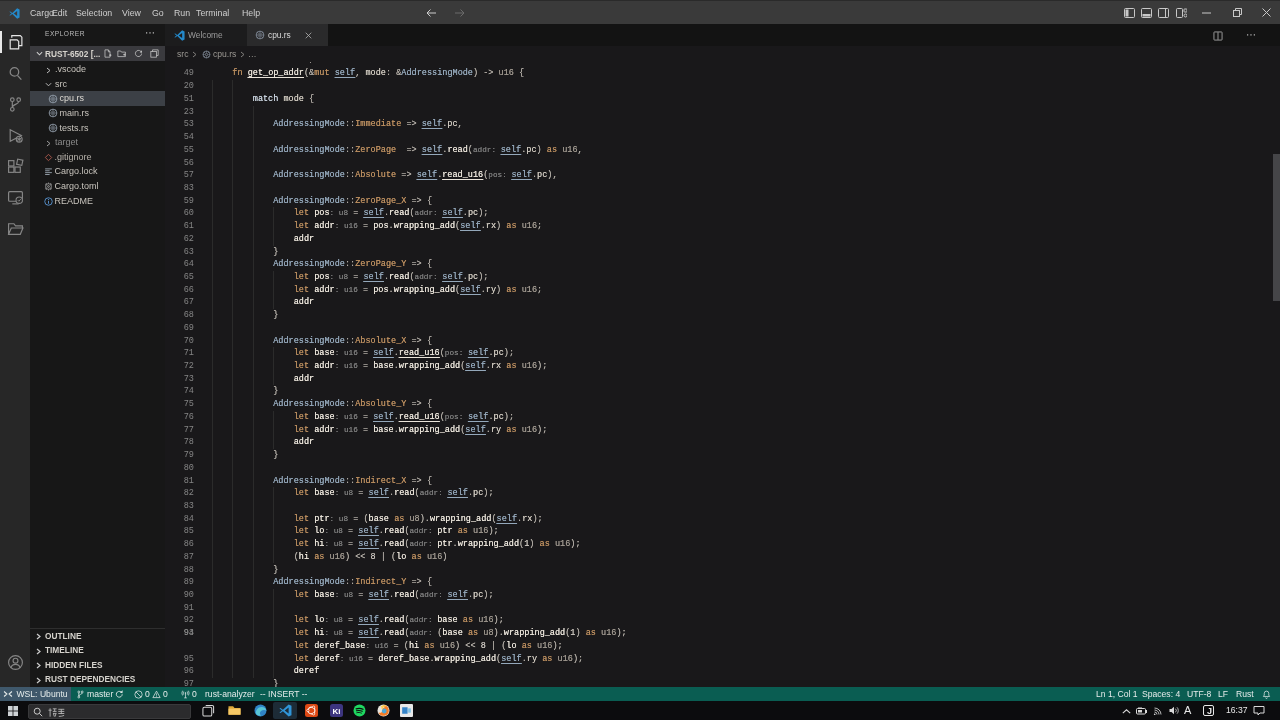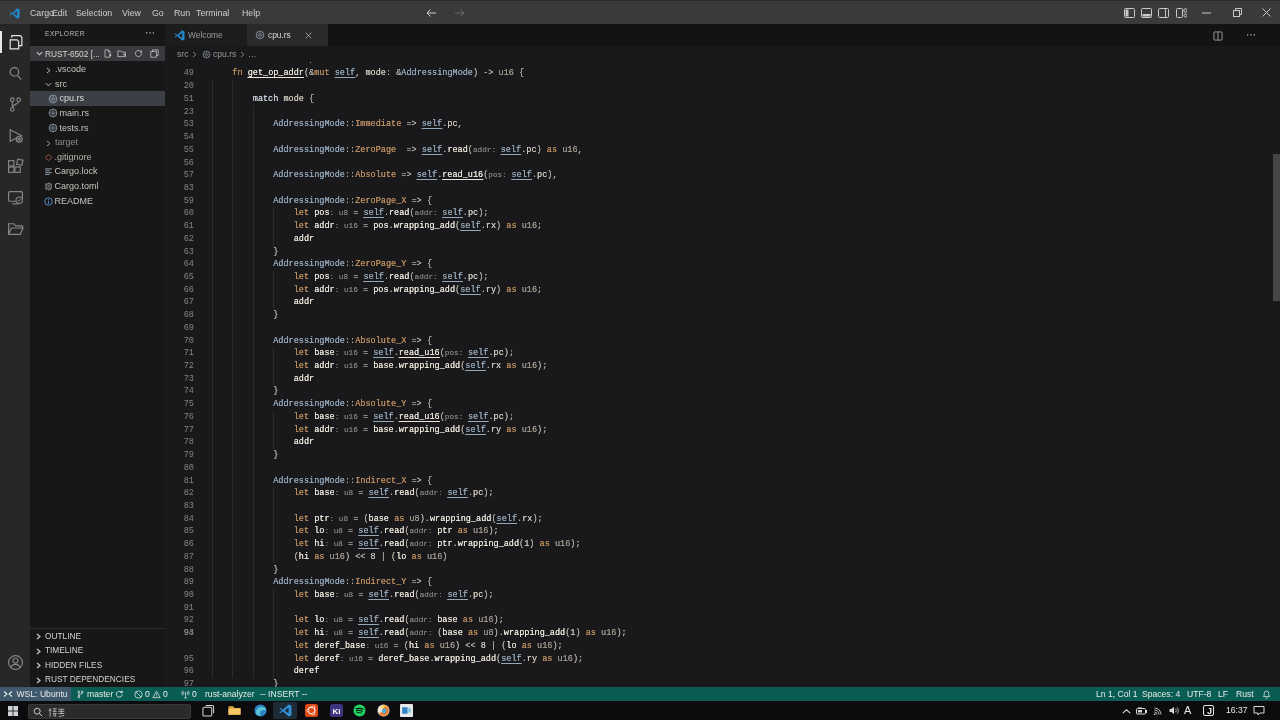--- a/index.html
+++ b/index.html
@@ -7,21 +7,21 @@
 .abs{position:absolute;}
 
 #titlebar{position:absolute;left:0;top:0;width:1280px;height:24px;background:#3a3a3a;border-top:1px solid #2a2a2a;}
 #titlebar .menu{position:absolute;top:0;height:24px;line-height:24px;color:#cfcfcf;font-size:8.8px;}
 #cmdbox{position:absolute;left:476px;top:4px;width:384px;height:16px;background:#474747;border:1px solid #5f5f5f;border-radius:4px;color:#c6c6c6;font-size:10.3px;line-height:14.5px;text-align:center;}
 
 #actbar{position:absolute;left:0;top:24px;width:30px;height:663px;background:#272727;}
 
 #sidebar{position:absolute;left:30px;top:24px;width:135px;height:663px;background:#171717;}
 .row{position:absolute;left:0;width:135px;height:14.6px;line-height:14.6px;font-size:9px;color:#c8c4bd;white-space:nowrap;}
-.sech{font-weight:normal;color:#d6d3cd;font-size:8.3px;}
+.sech{font-weight:bold;color:#d6d3cd;font-size:8.3px;}
 
 #tabstrip{position:absolute;left:165px;top:24px;width:1115px;height:22px;background:#131313;}
 .tab{position:absolute;top:0;height:22px;font-size:8.4px;line-height:22px;}
 #breadcrumb{position:absolute;left:165px;top:46px;width:1115px;height:16px;background:#19181a;color:#9d9a94;font-size:8.6px;line-height:16px;}
 #codearea{position:absolute;left:165px;top:62px;width:1115px;height:625px;background:#19181a;overflow:hidden;}
 .gl{position:absolute;left:0;width:29px;text-align:right;font-family:"Liberation Mono",monospace;font-size:8.545px;line-height:12.72px;height:12.72px;color:#858585;}
 .cl{position:absolute;left:46.8px;font-family:"Liberation Mono",monospace;font-size:8.545px;line-height:12.72px;height:12.72px;white-space:pre;color:#b0aba4;text-shadow:0 0 0.45px;}
 .ig{position:absolute;width:1px;background:#2b2b2b;}
 #scrollthumb{position:absolute;left:1273px;top:154px;width:7px;height:147px;background:#454548;}
 

